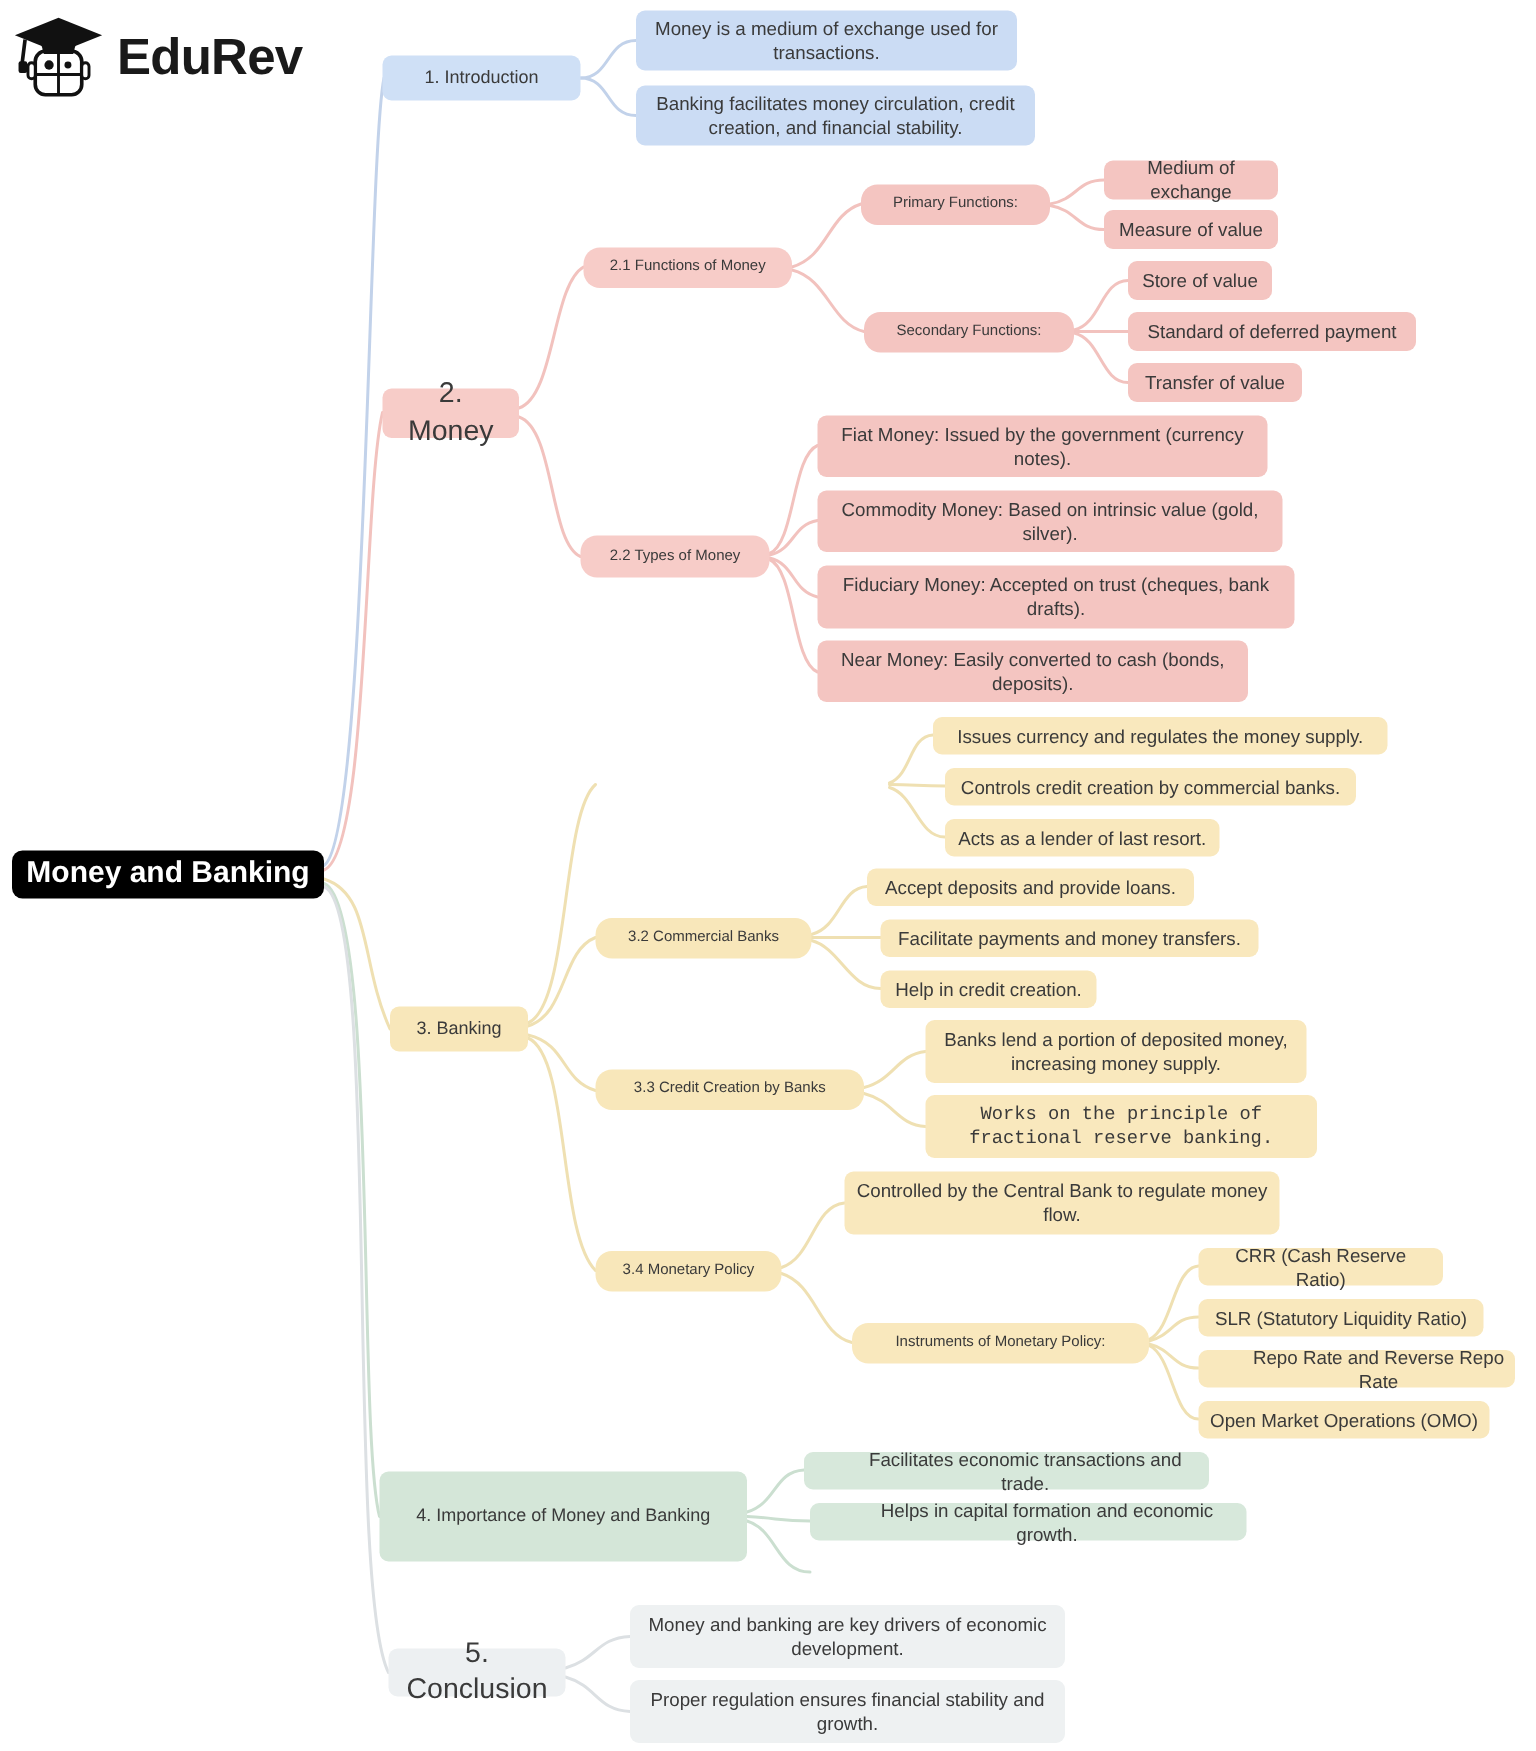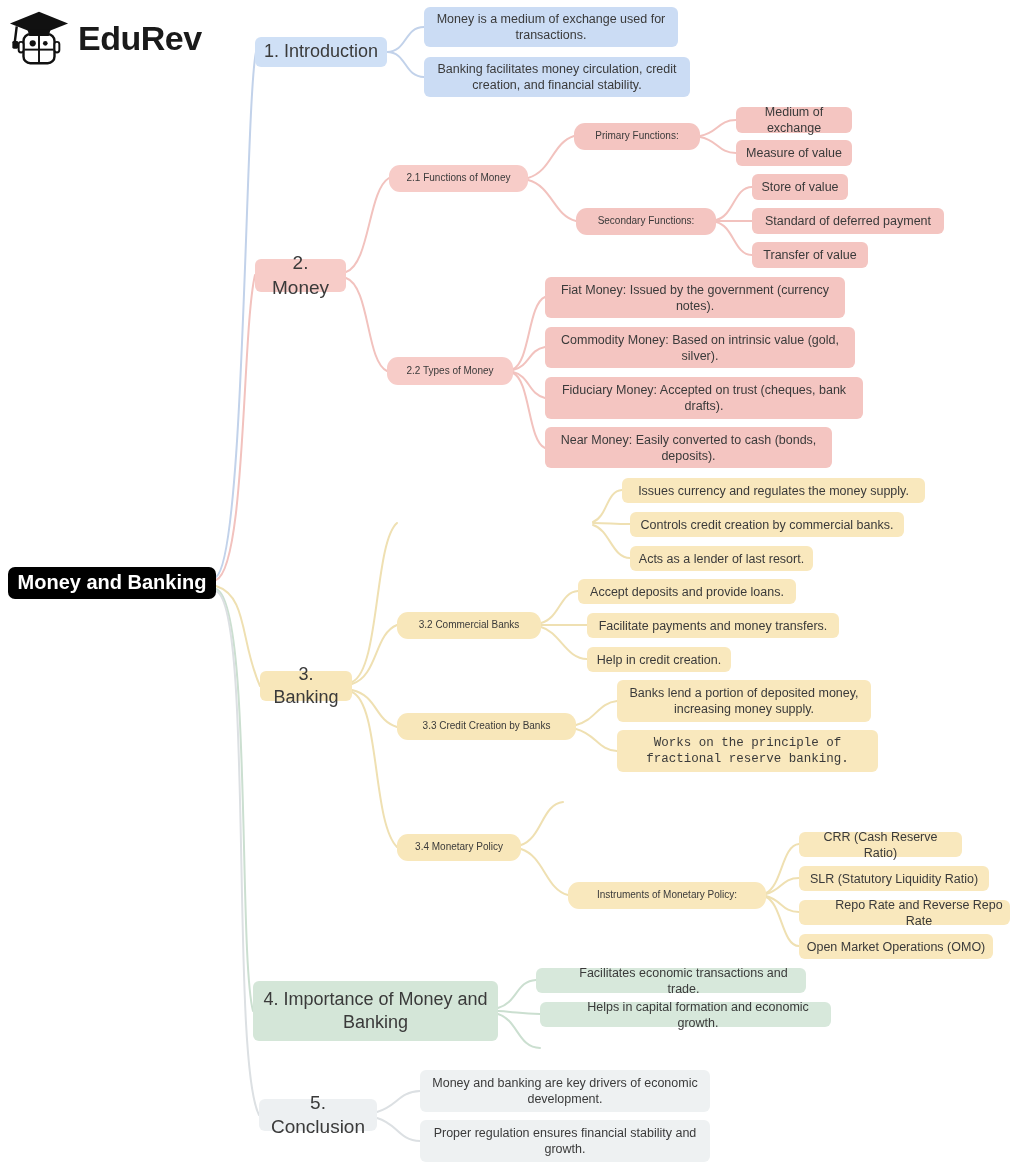--- a/index.html
+++ b/index.html
@@ -8,21 +8,21 @@
     font-family:"Liberation Sans",sans-serif;
   }
   #links{position:absolute;left:0;top:0;width:1024px;height:1167px;}
   #links path{fill:none;stroke-width:2;stroke-linecap:round;}
   .n{
     position:absolute;box-sizing:border-box;border-radius:6px;
     display:flex;align-items:center;justify-content:center;text-align:center;
     color:#3a3a3a;padding:2px 7px;line-height:1.28;
   }
   .root{background:#000000;color:#ffffff;font-weight:bold;font-size:20px;border-radius:7px;}
-  .main{font-size:18px;}
+  .main{font-size:12px;}
   .sub{font-size:10px;border-radius:11px;}
   .leaf{font-size:12.5px;}
   .blue{background:#cfe0f6;}
   .blueleaf{background:#cbdcf4;}
   .pink{background:#f7ccc8;}
   .pinkleaf{background:#f4c5c1;}
   .yellow{background:#f8e7ba;}
   .yellowleaf{background:#f9e8bd;}
   .green{background:#d4e6d8;}
   .greenleaf{background:#d7e8db;padding-left:32px;}
@@ -136,20 +136,21 @@
   <div class="n leaf yellowleaf" style="left:630px;top:512px;width:274px;height:25px;">Controls credit creation by commercial banks.</div>
   <div class="n leaf yellowleaf" style="left:630px;top:546px;width:183px;height:25px;">Acts as a lender of last resort.</div>
   <div class="n sub yellow" style="left:397px;top:612px;width:144px;height:27px;">3.2 Commercial Banks</div>
   <div class="n leaf yellowleaf" style="left:578px;top:579px;width:218px;height:25px;">Accept deposits and provide loans.</div>
   <div class="n leaf yellowleaf" style="left:587px;top:613px;width:252px;height:25px;">Facilitate payments and money transfers.</div>
   <div class="n leaf yellowleaf" style="left:587px;top:647px;width:144px;height:25px;">Help in credit creation.</div>
   <div class="n sub yellow" style="left:397px;top:713px;width:179px;height:27px;">3.3 Credit Creation by Banks</div>
   <div class="n leaf yellowleaf" style="left:617px;top:680px;width:254px;height:42px;">Banks lend a portion of deposited money, increasing money supply.</div>
   <div class="n leaf yellowleaf" style="left:617px;top:730px;width:261px;height:42px;font-family:Liberation Mono, monospace;">Works on the principle of fractional reserve banking.</div>
   <div class="n sub yellow" style="left:397px;top:834px;width:124px;height:27px;">3.4 Monetary Policy</div>
+  <div class="n leaf yellowleaf" style="left:563px;top:781px;width:290px;height:42px;">Controlled by the Central Bank to regulate money flow.</div>
   <div class="n sub yellowleaf" style="left:568px;top:882px;width:198px;height:27px;">Instruments of Monetary Policy:</div>
   <div class="n leaf yellowleaf" style="left:799px;top:832px;width:163px;height:25px;">CRR (Cash Reserve Ratio)</div>
   <div class="n leaf yellowleaf" style="left:799px;top:866px;width:190px;height:25px;">SLR (Statutory Liquidity Ratio)</div>
   <div class="n leaf yellowleaf" style="left:799px;top:900px;width:211px;height:25px;padding-left:36px;">Repo Rate and Reverse Repo Rate</div>
   <div class="n leaf yellowleaf" style="left:799px;top:934px;width:194px;height:25px;">Open Market Operations (OMO)</div>
 
   <div class="n main green" style="left:253px;top:981px;width:245px;height:60px;">4. Importance of Money and Banking</div>
   <div class="n leaf greenleaf" style="left:536px;top:968px;width:270px;height:25px;">Facilitates economic transactions and trade.</div>
   <div class="n leaf greenleaf" style="left:540px;top:1002px;width:291px;height:25px;">Helps in capital formation and economic growth.</div>
 

